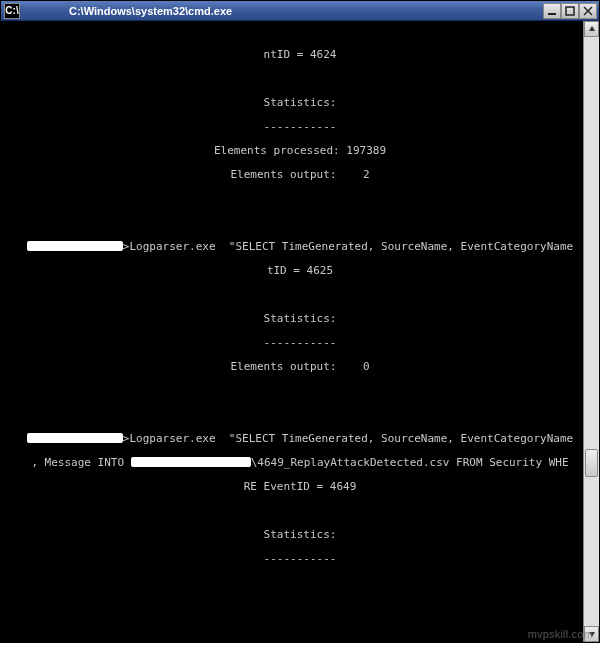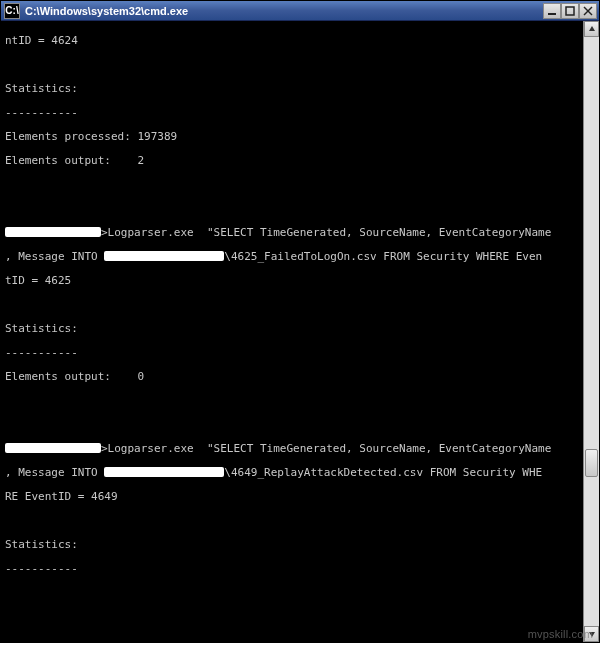--- a/index.html
+++ b/index.html
@@ -28,43 +28,44 @@
   .titlebar .icon {
     width: 16px; height: 16px;
     margin: 0 3px;
     display: flex; align-items: center; justify-content: center;
     font-size: 10px;
     background: #000;
     color: #fff;
     border: 1px solid #888;
     font-weight: bold;
   }
-  .titlebar .title { flex: 1; padding-left: 2px; }
+  .titlebar .title { flex: 1; padding-left: 2px; margin-left: 44px; }
   .titlebar .btns { display: flex; gap: 0; margin-right: 2px; }
   .titlebar .btn {
     width: 18px; height: 16px;
     background: linear-gradient(to bottom, #e8e8e8, #c0c0c0);
     border: 1px solid #888;
     display: flex; align-items: center; justify-content: center;
     font-size: 9px;
     color: #222;
     font-family: Arial, sans-serif;
     cursor: default;
   }
   .titlebar .btn svg { width: 10px; height: 10px; }
   .client {
     flex: 1;
     background: #000;
     color: #c8c8c8;
     font-size: 11px;
     line-height: 12px;
-    padding: 2px 4px;
+    padding: 16px 4px;
     white-space: pre;
     overflow: hidden;
     position: relative;
+    text-align: center;
   }
   .client .line { white-space: pre; }
   .client .redact {
     display: inline-block;
     background: #fff;
     height: 10px;
     vertical-align: middle;
     border-radius: 2px;
     margin-top: -2px;
   }
@@ -137,21 +138,20 @@
   <div class="client">
 <div class="line">ntID = 4624</div>
 <div class="line"> </div>
 <div class="line">Statistics:</div>
 <div class="line">-----------</div>
 <div class="line">Elements processed: 197389</div>
 <div class="line">Elements output:    2</div>
 <div class="line"> </div>
 <div class="line"> </div>
 <div class="line"><span class="redact" style="width:96px"></span><span>&gt;Logparser.exe  "SELECT TimeGenerated, SourceName, EventCategoryName</span></div>
-<div class="line"><span>, Message INTO </span><span class="redact" style="width:120px"></span><span>\4625_FailedToLogOn.csv FROM Security WHERE Even</span></div>
 <div class="line">tID = 4625</div>
 <div class="line"> </div>
 <div class="line">Statistics:</div>
 <div class="line">-----------</div>
 <div class="line">Elements output:    0</div>
 <div class="line"> </div>
 <div class="line"> </div>
 <div class="line"><span class="redact" style="width:96px"></span><span>&gt;Logparser.exe  "SELECT TimeGenerated, SourceName, EventCategoryName</span></div>
 <div class="line"><span>, Message INTO </span><span class="redact" style="width:120px"></span><span>\4649_ReplayAttackDetected.csv FROM Security WHE</span></div>
 <div class="line">RE EventID = 4649</div>

